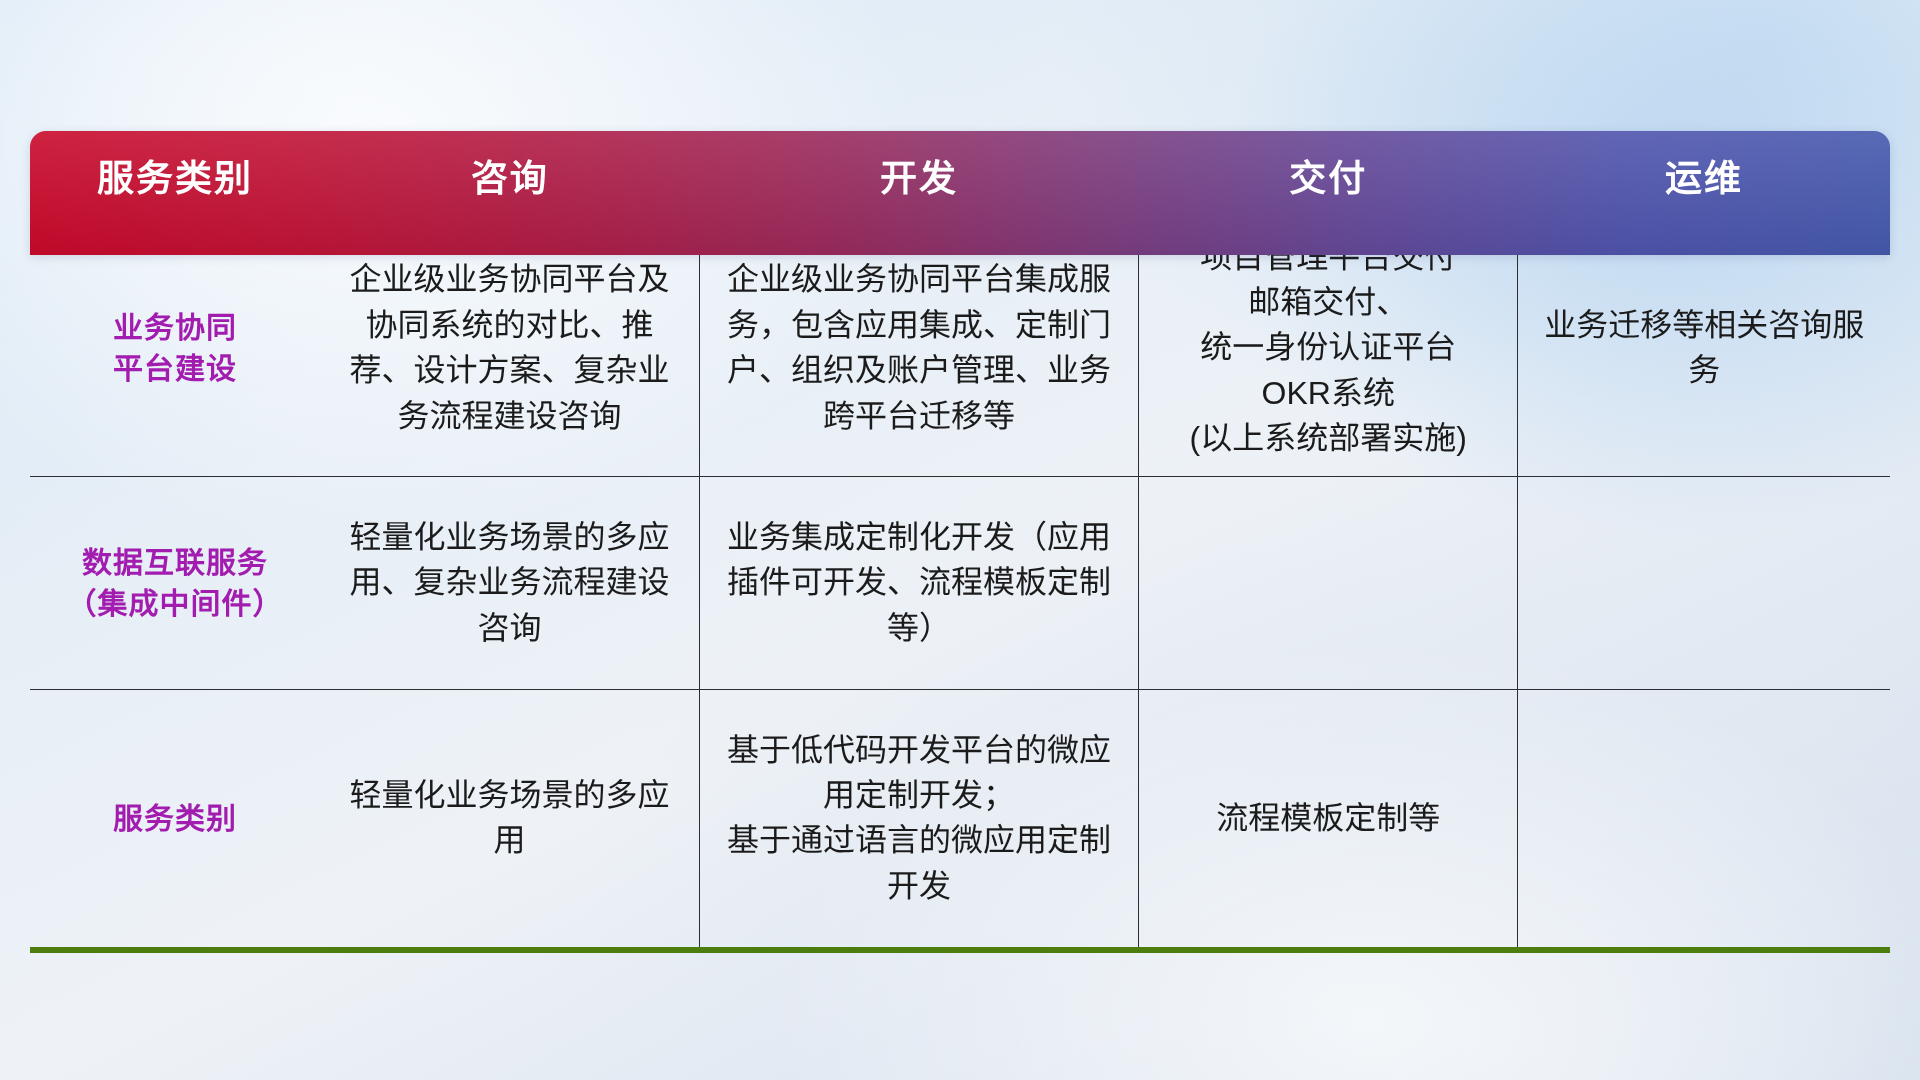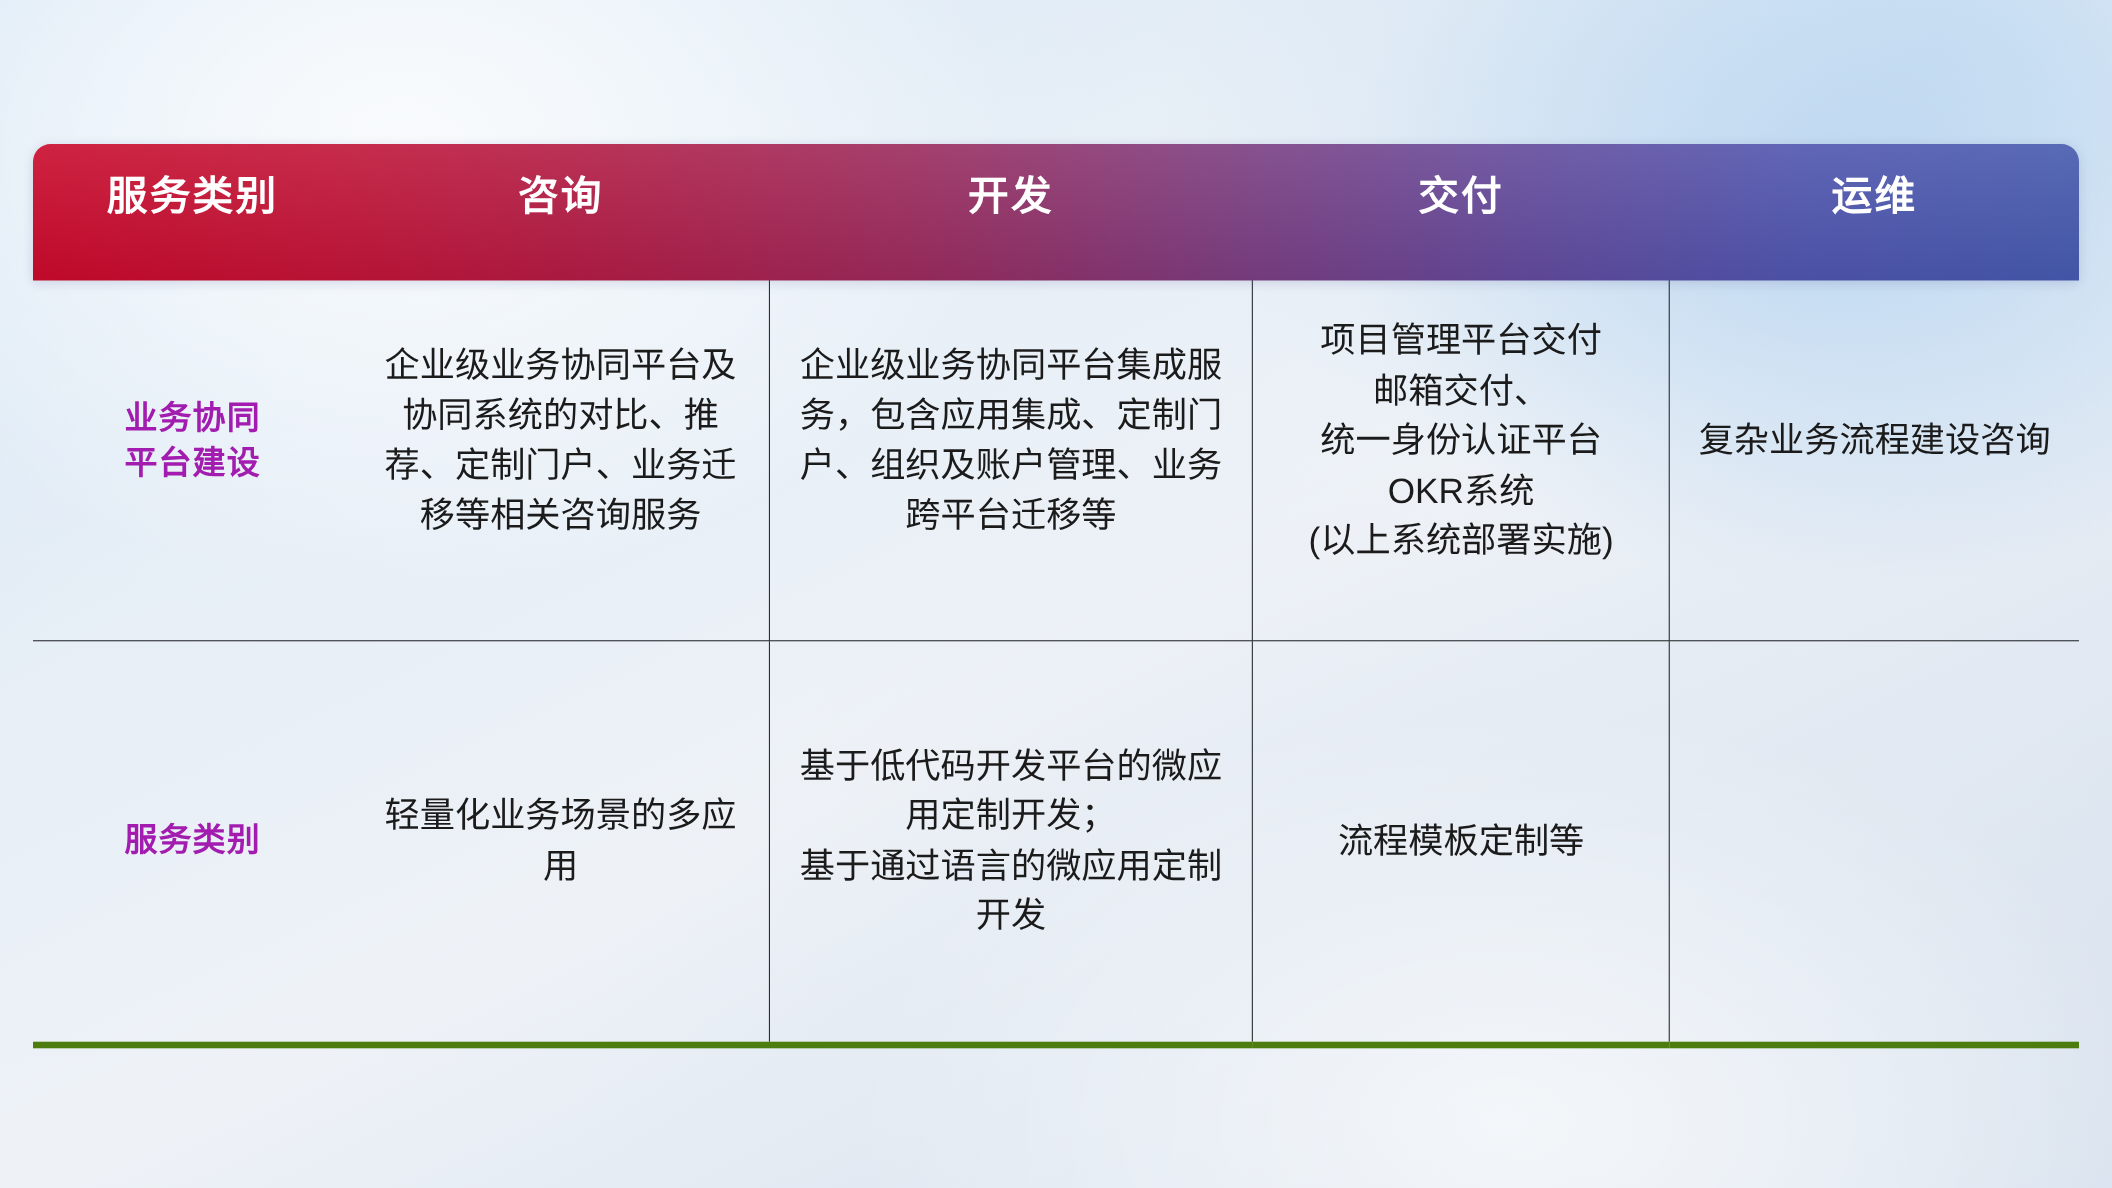--- a/index.html
+++ b/index.html
@@ -171,24 +171,31 @@
             <span class="hlabel">交付</span>
           </th>
           <th>
             <span class="hlabel">运维</span>
           </th>
         </tr>
       </thead>
       <tbody>
         <tr class="row-1">
           <td class="cat">业务协同<br>平台建设</td>
-          <td class="sep-right">企业级业务协同平台及协同系统的对比、推荐、定制门户、业务迁移等相关咨询服务</td>
+          <td class="sep-right">企业级业务协同平台及协同系统的对比、推荐、设计方案、复杂业务流程建设咨询</td>
           <td class="sep-right">企业级业务协同平台集成服务，包含应用集成、定制门户、组织及账户管理、业务跨平台迁移等</td>
           <td class="sep-right">项目管理平台交付<br>邮箱交付、<br>统一身份认证平台<br>OKR系统<br>(以上系统部署实施)</td>
-          <td>复杂业务流程建设咨询</td>
+          <td>业务迁移等相关咨询服务</td>
+        </tr>
+        <tr class="row-2">
+          <td class="cat">数据互联服务<br>（集成中间件）</td>
+          <td class="sep-right">轻量化业务场景的多应用、复杂业务流程建设咨询</td>
+          <td class="sep-right">业务集成定制化开发（应用插件可开发、流程模板定制等）</td>
+          <td class="sep-right"></td>
+          <td></td>
         </tr>
         <tr class="row-3">
           <td class="cat">服务类别</td>
           <td class="sep-right">轻量化业务场景的多应用</td>
           <td class="sep-right">基于低代码开发平台的微应用定制开发；<br>基于通过语言的微应用定制开发</td>
           <td class="sep-right">流程模板定制等</td>
           <td></td>
         </tr>
       </tbody>
     </table>

